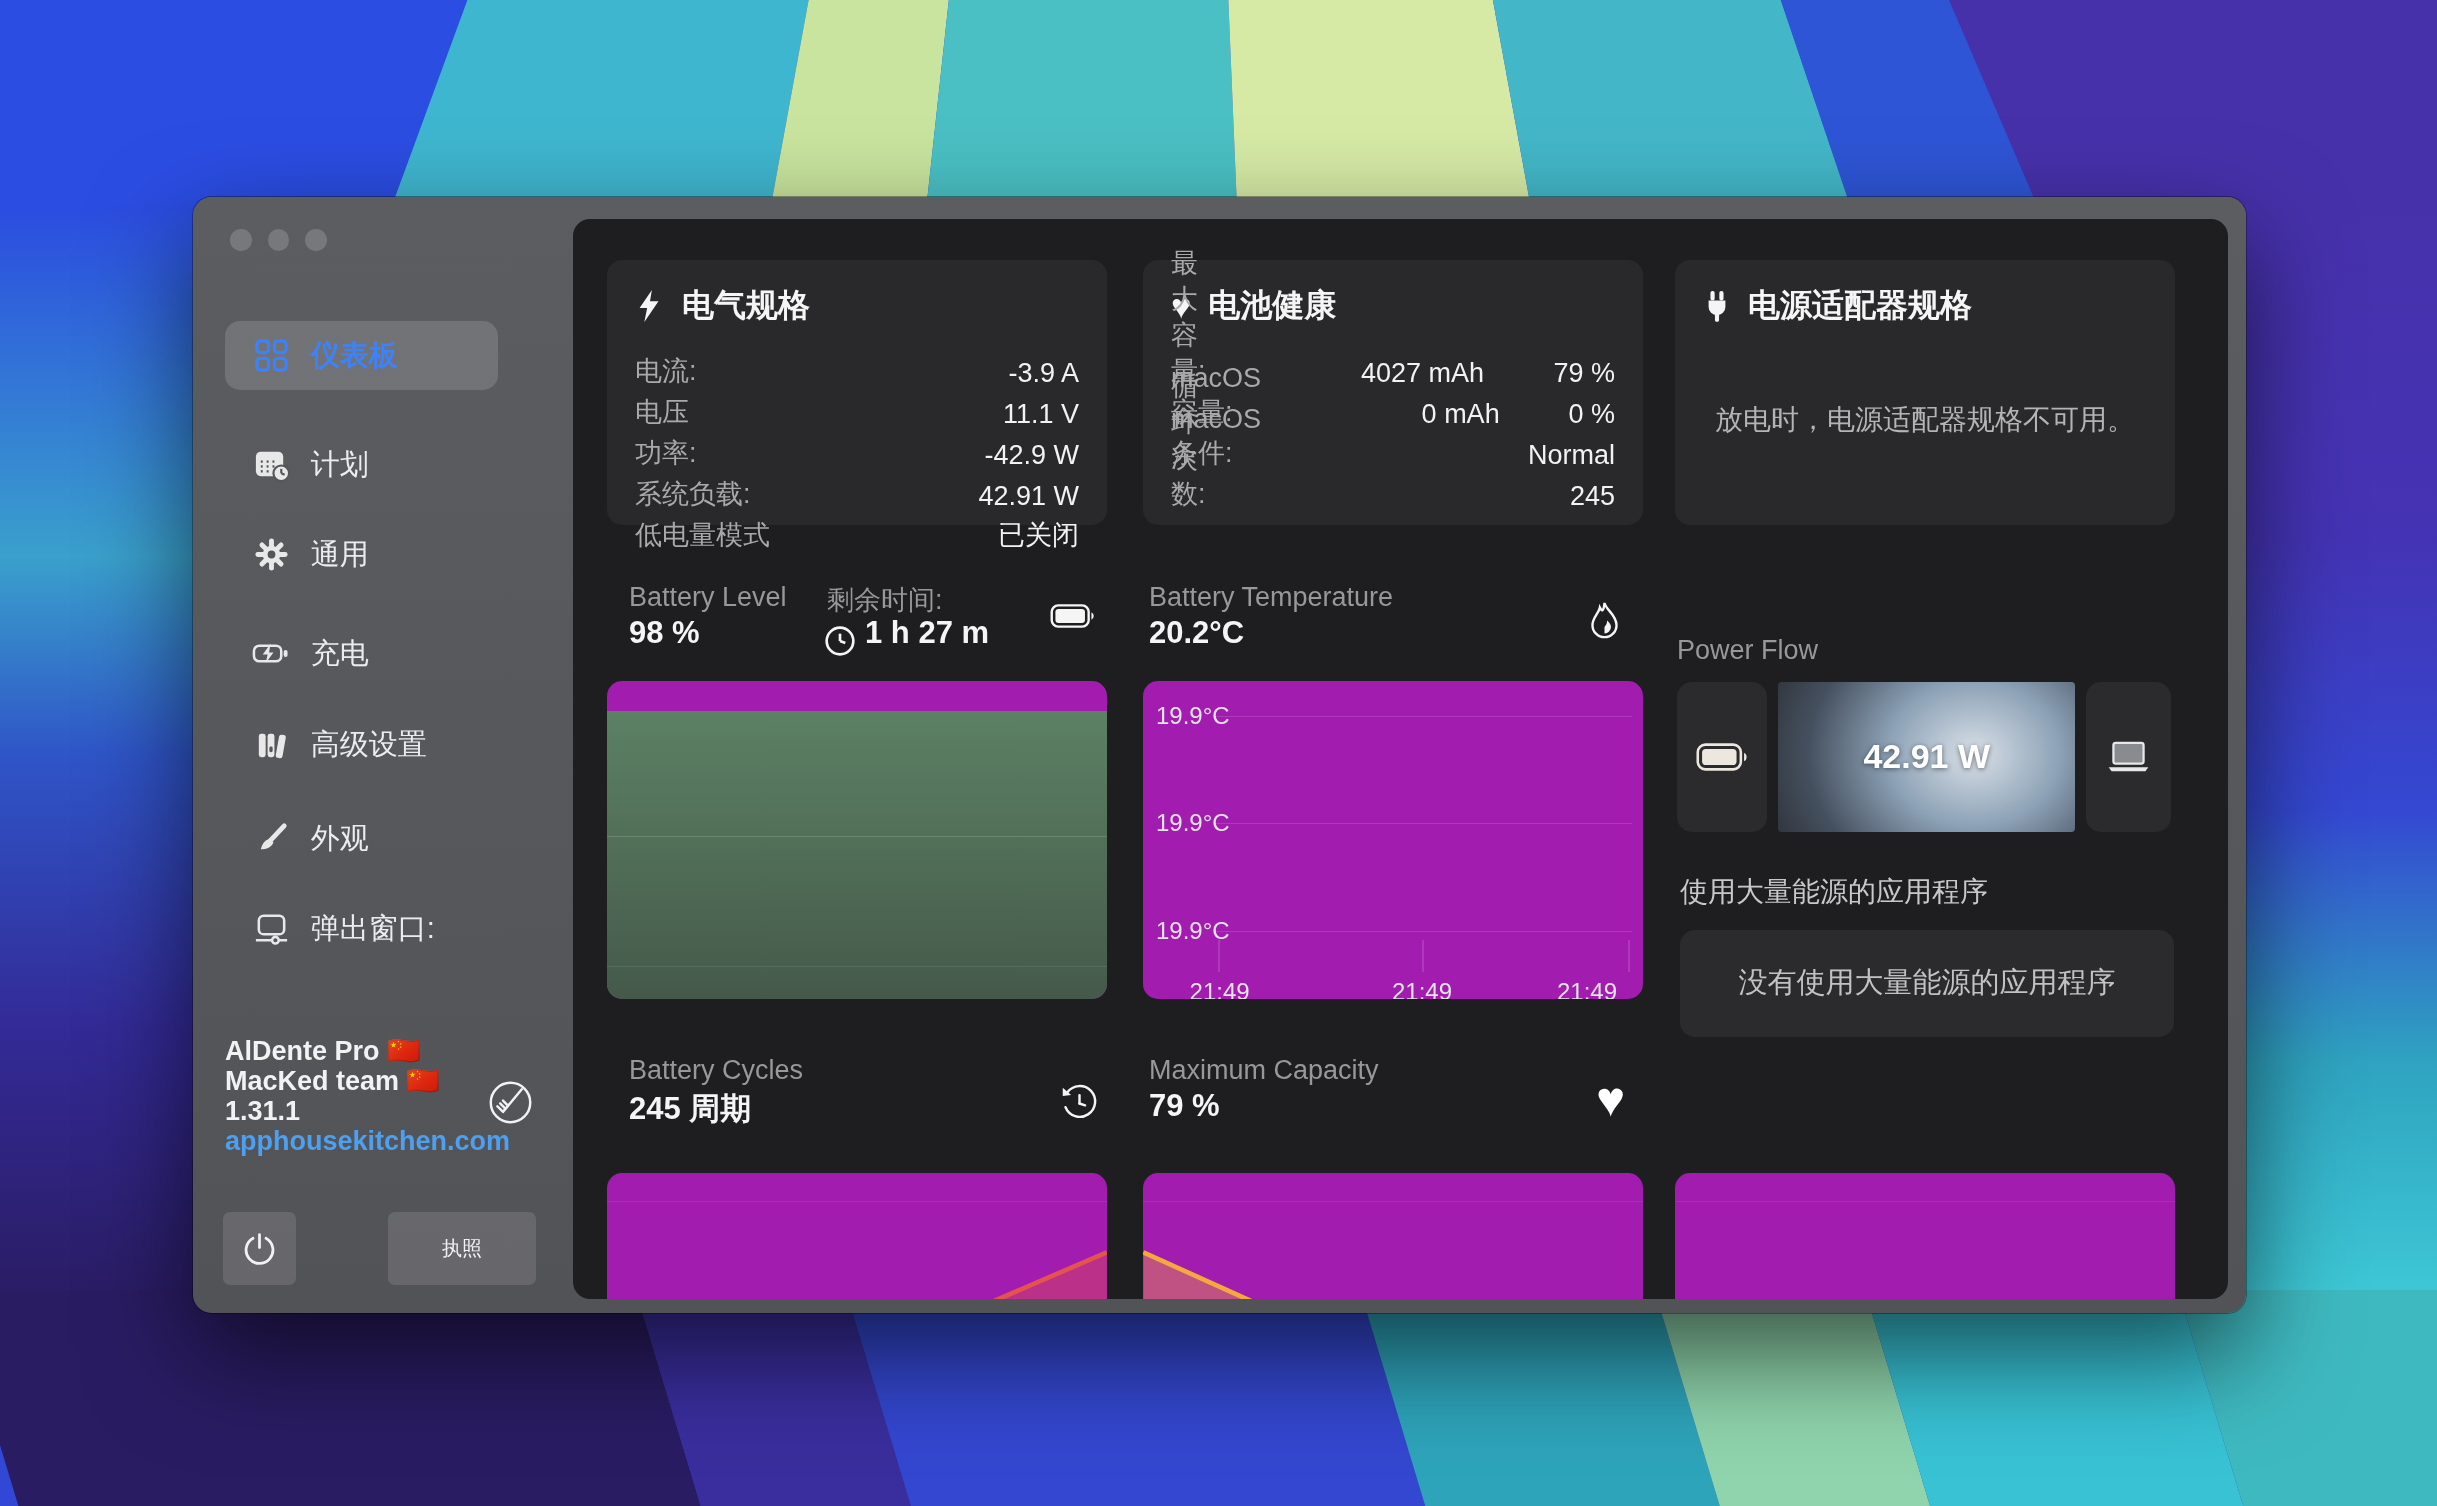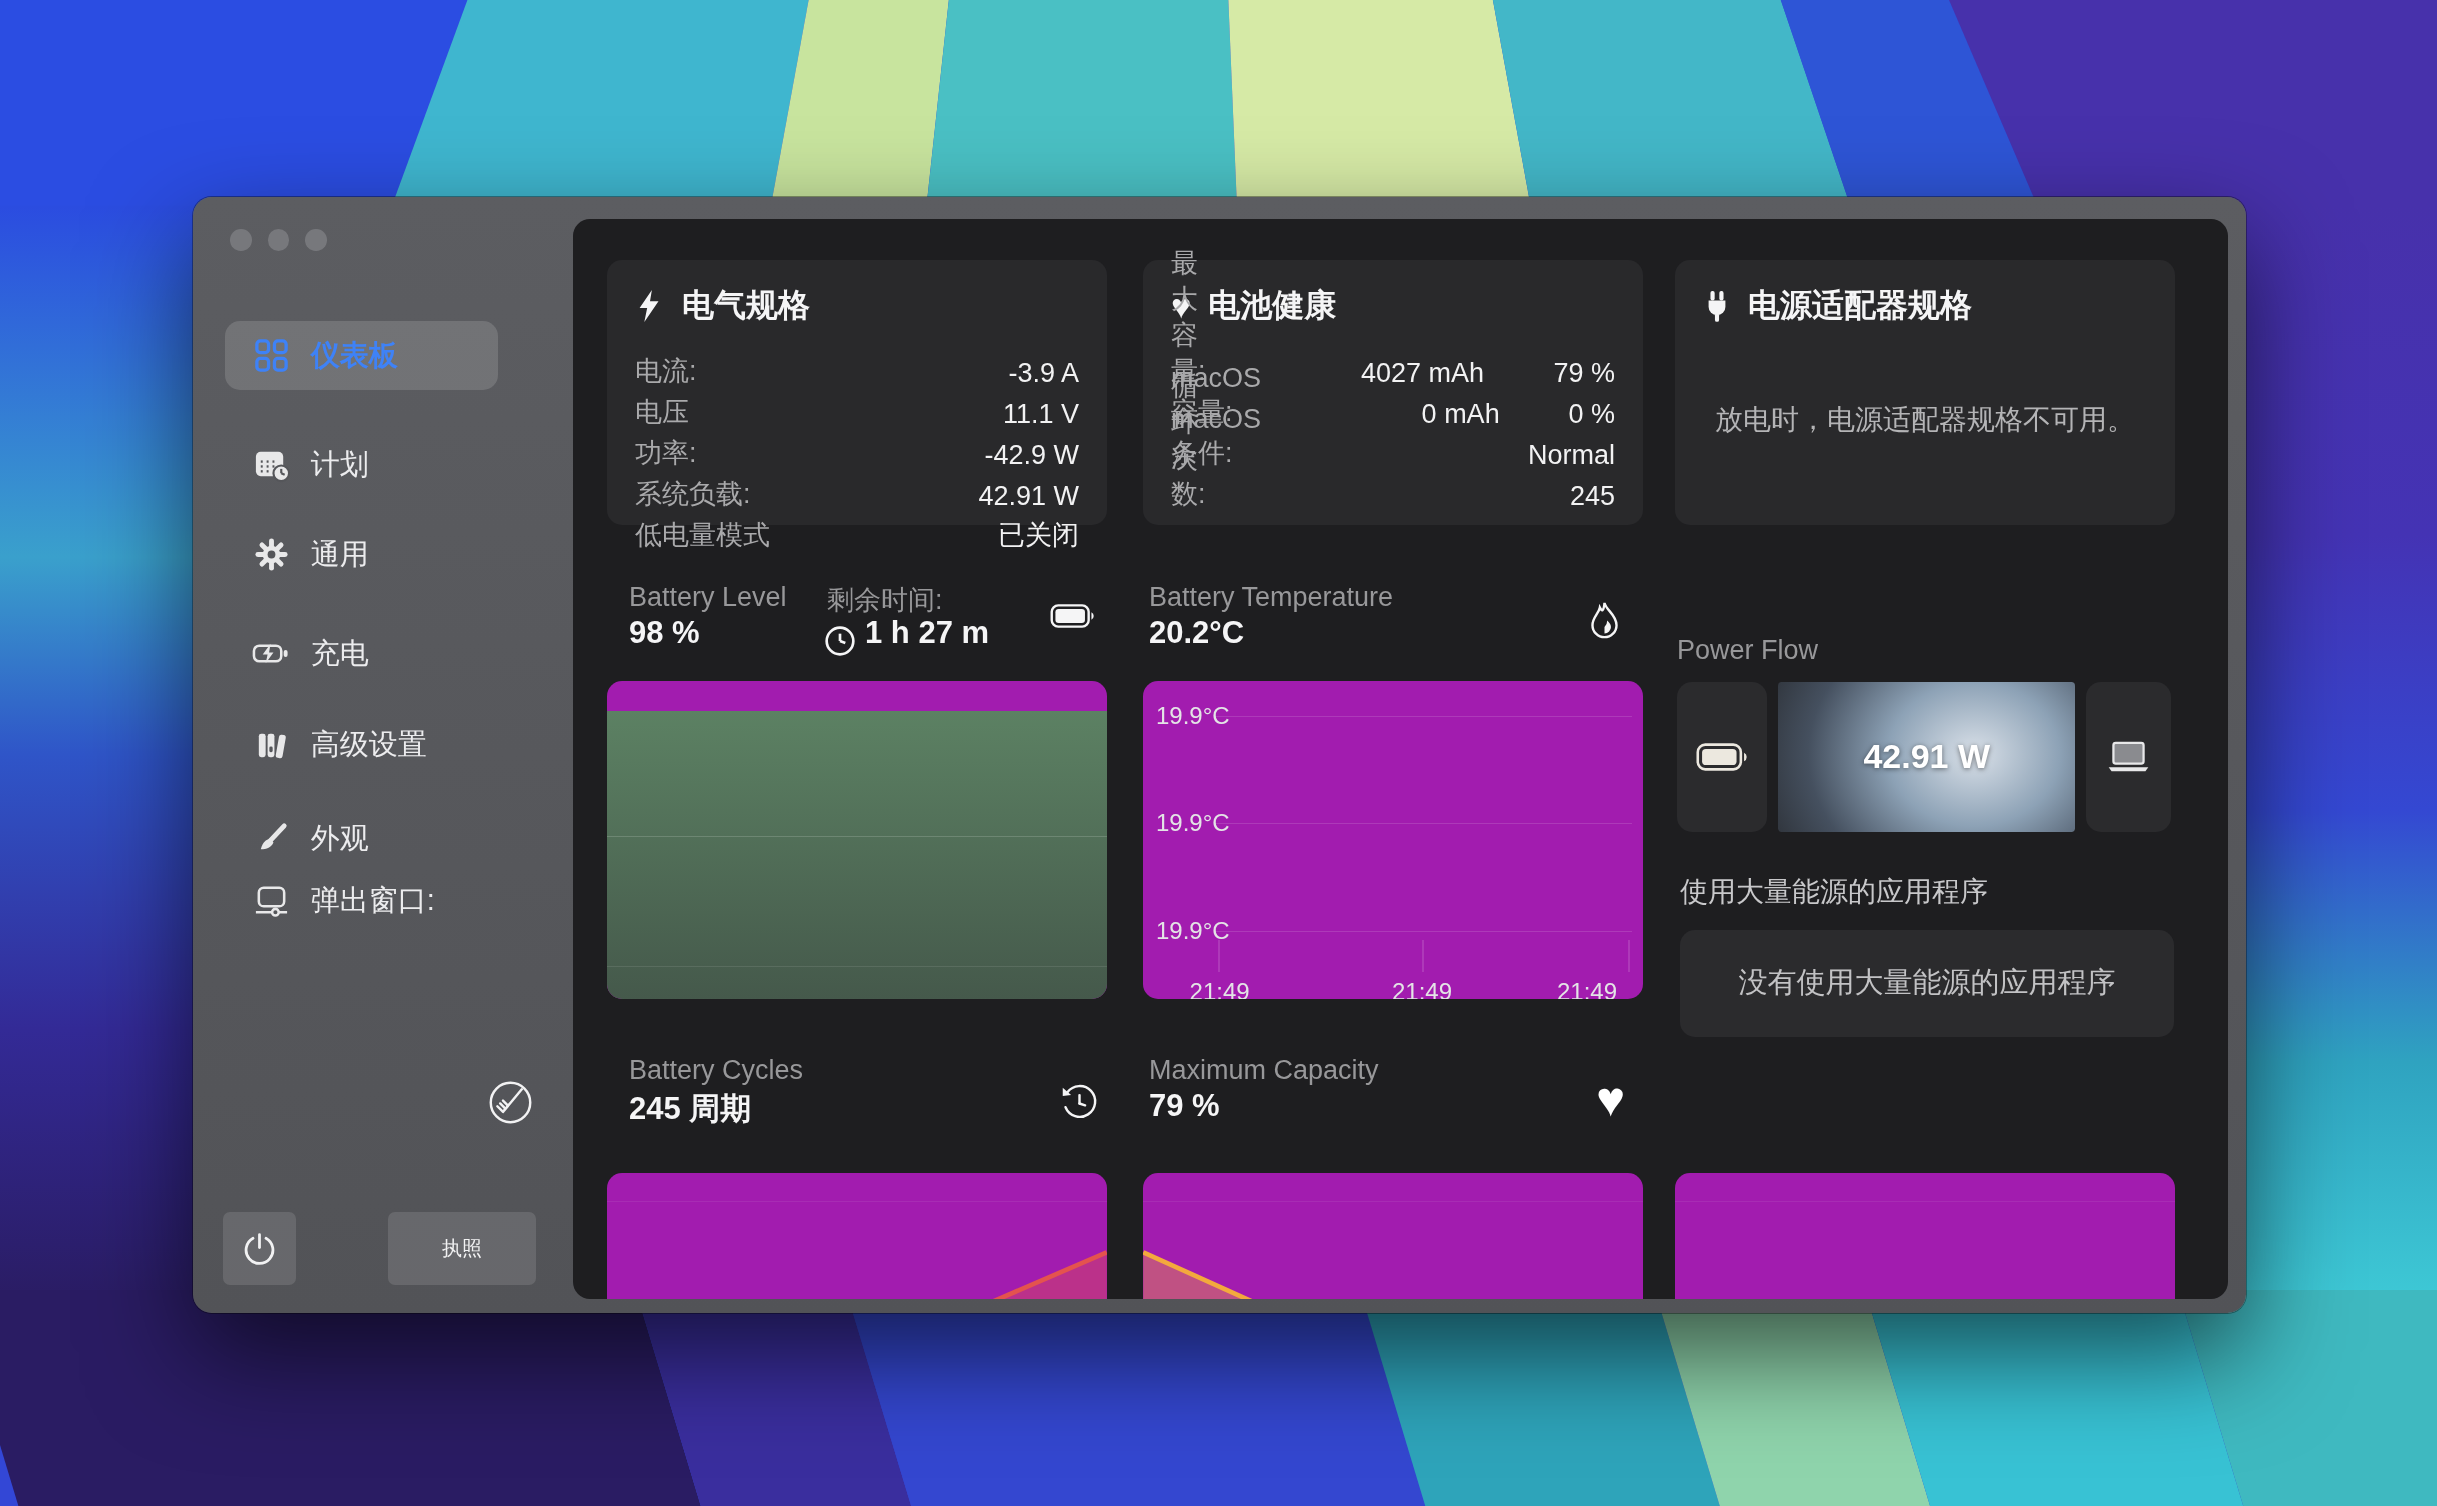--- a/index.html
+++ b/index.html
@@ -182,31 +182,37 @@
     <div class="nav-item" style="top:607px;">
       <span class="nicon">
         <svg width="39" height="39" viewBox="0 0 40 40">
           <line x1="33" y1="7" x2="19" y2="22" stroke="#e8e8e9" stroke-width="5" stroke-linecap="round"></line>
           <path d="M19 20 C 14 21, 11 24, 9 31 C 15 31, 20 29, 22 24 Z" fill="#e8e8e9"></path>
         </svg>
       </span>
       <span>外观</span>
     </div>
 
-    <div class="nav-item" style="top:669px;">
+    <div class="nav-item" style="top:697px;">
       <span class="nicon">
         <svg width="39" height="39" viewBox="0 0 40 40" fill="none" stroke="#e8e8e9" stroke-width="2.6">
           <rect x="7" y="7" width="26" height="19" rx="5"></rect>
           <line x1="4" y1="32" x2="36" y2="32"></line>
           <circle cx="24" cy="32" r="3.4" fill="#55565a"></circle>
         </svg>
       </span>
       <span>弹出窗口:</span>
     </div>
 
+    <div class="about">
+      <div>AlDente Pro 🇨🇳</div>
+      <div>MacKed team 🇨🇳</div>
+      <div>1.31.1</div>
+      <div class="link">apphousekitchen.com</div>
+    </div>
 
     <div class="logo-badge">
       <svg width="47" height="47" viewBox="0 0 50 50" fill="none" stroke="#f2f2f3" stroke-width="2.6" stroke-linecap="round">
         <circle cx="25" cy="25" r="21"></circle>
         <line x1="37" y1="11" x2="17" y2="35"></line>
         <line x1="11" y1="29" x2="16" y2="34"></line>
         <line x1="14" y1="26" x2="19" y2="31"></line>
         <line x1="17" y1="23" x2="22" y2="28"></line>
       </svg>
     </div>

